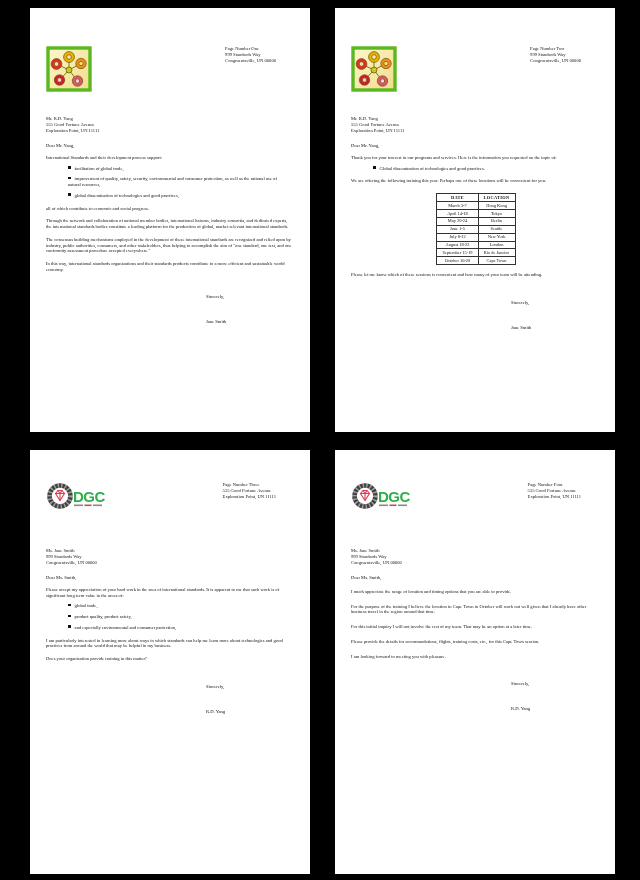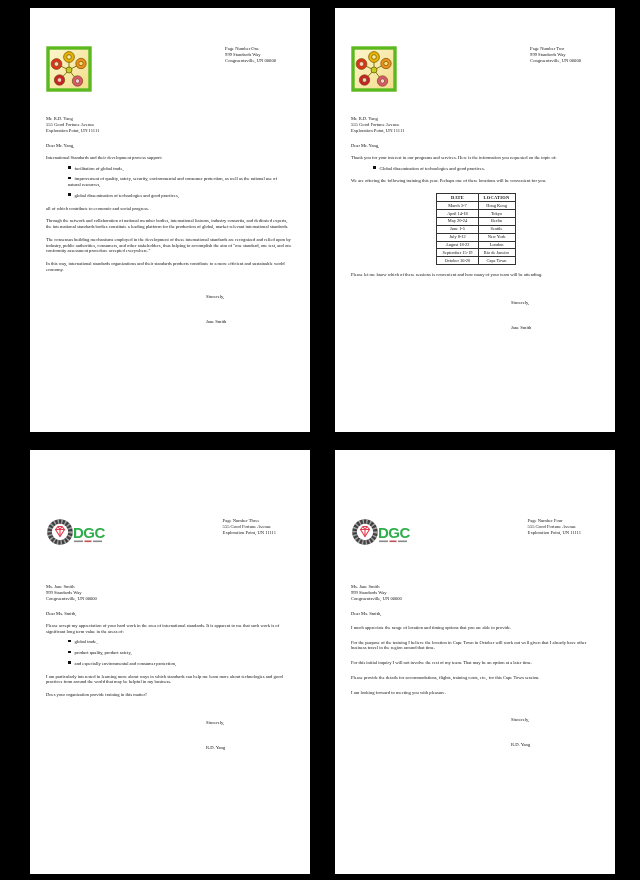--- a/index.html
+++ b/index.html
@@ -8,21 +8,21 @@
   .page{
     position:absolute;width:280px;height:424px;background:#ffffff;color:#111;
     padding:0 14px 0 16px;box-sizing:border-box;overflow:hidden;
   }
   .page.p1{left:30px;top:8px;}
   .page.p2{left:335px;top:8px;}
   .page.p3{left:30px;top:450px;}
   .page.p4{left:335px;top:450px;}
 
   .letterhead{display:flex;align-items:flex-start;margin-top:38px;}
-  .p3 .letterhead,.p4 .letterhead{margin-top:68px;}
+  .p3 .letterhead,.p4 .letterhead{margin-top:32px;}
   .addr{margin-left:auto;margin-right:20px;font-size:4.6px;line-height:1.3;color:#1a1a1a;}
   .addr div{white-space:nowrap;}
 
   .recipient{margin-top:24px;font-size:4.6px;line-height:1.3;color:#1a1a1a;}
   .p3 .recipient,.p4 .recipient{margin-top:32px;}
 
   .salutation{margin:9px 0 0 0;font-size:4.6px;}
   p.body{margin:7px 0 0 0;font-size:4.6px;line-height:1.25;color:#151515;max-width:246px;}
   .p4 p.body{margin-top:9px;}
 

